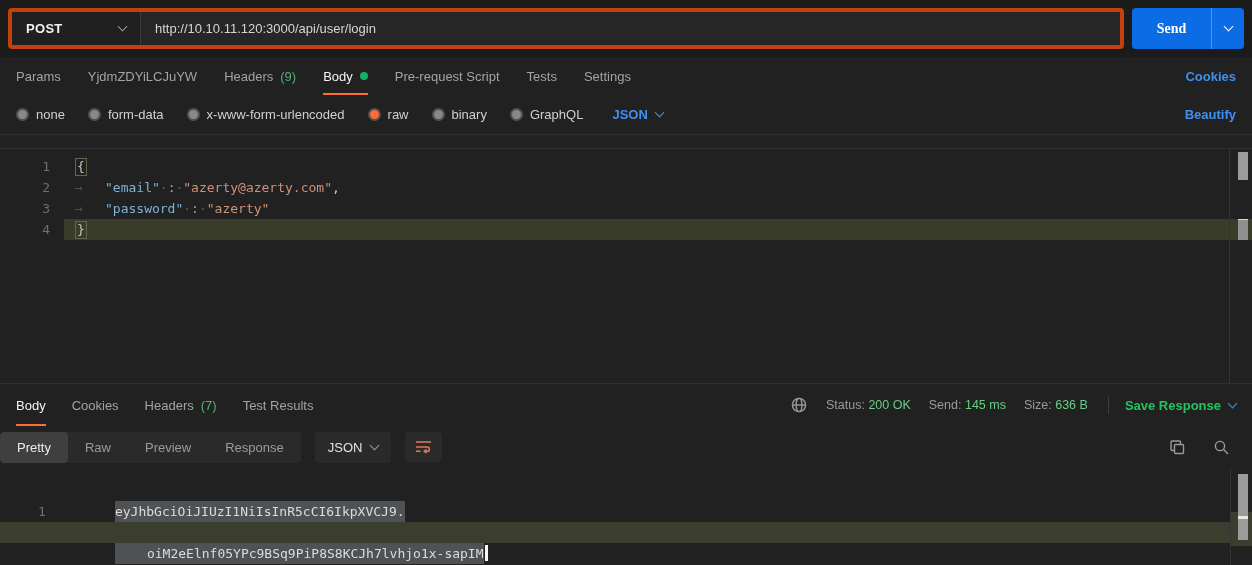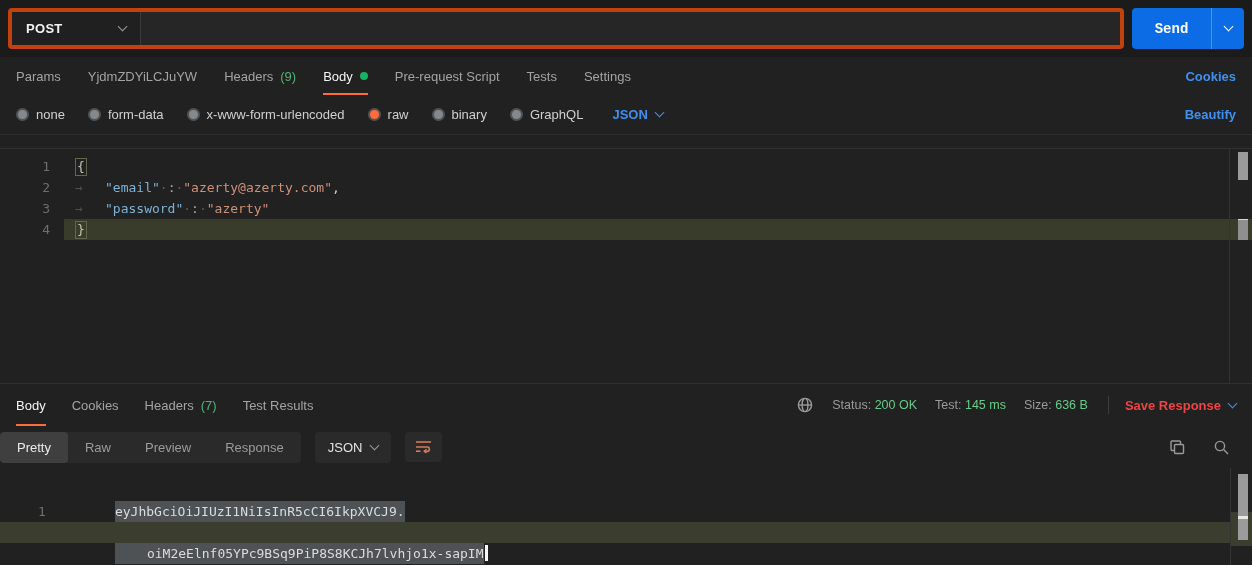--- a/index.html
+++ b/index.html
@@ -10,21 +10,21 @@
   .topbar { height:57px; background:#1b1b1b; display:flex; align-items:center; padding:0 8px; }
   .req-container { flex:1; display:flex; height:41px; border:4px solid #c2410c; border-radius:4px; overflow:hidden; background:#262626; }
   .method-select { width:129px; background:#202020; border-right:1px solid #3b3b3b; display:flex; align-items:center; justify-content:space-between; padding:0 14px; cursor:pointer; }
   .method-label { font-size:13px; font-weight:bold; color:#f2f2f2; letter-spacing:.3px; }
   .chev { width:7px; height:7px; border-right:1.6px solid currentColor; border-bottom:1.6px solid currentColor; transform:rotate(45deg); display:inline-block; position:relative; top:-2px; }
   .chev.gray { color:#9a9a9a; }
   .chev.blue { color:#4090f0; }
   .chev.white { color:#fff; }
   .url-input { flex:1; background:#262626; border:none; outline:none; color:#d6d6d6; font-size:13px; padding:0 14px; font-family:"Liberation Sans", sans-serif; }
   .send-group { margin-left:8px; display:flex; height:41px; border-radius:4px; overflow:hidden; }
-  .send-main { width:79px; background:#0c6ce5; color:#fff; border:none; font-size:14px; font-weight:bold; cursor:pointer; font-family:Liberation Mono, monospace; }
+  .send-main { width:79px; background:#0c6ce5; color:#fff; border:none; font-size:14px; font-weight:bold; cursor:pointer; font-family:Liberation Serif, serif; }
   .send-caret { width:33px; background:#0c6ce5; border:none; border-left:1px solid rgba(255,255,255,.28); display:flex; align-items:center; justify-content:center; cursor:pointer; }
 
   
   .tabs-row { height:38px; display:flex; align-items:stretch; padding:0 16px; }
   .tab { display:flex; align-items:center; gap:7px; margin-right:27px; font-size:13px; color:#a3a3a3; border-bottom:2px solid transparent; cursor:pointer; padding-top:2px;text-align:right; }
   .tab .count { color:#53b176; }
   .tab.active { color:#f5f5f5; border-bottom-color:#ff6c37; }
   .dot-green { width:8px; height:8px; border-radius:50%; background:#17b162; }
   .right-link { margin-left:auto; display:flex; align-items:center; font-size:13px; font-weight:bold; color:#4090f0; cursor:pointer; }
 
@@ -53,21 +53,21 @@
   .ed-mark { position:absolute; right:4px; top:70px; width:10px; height:21px; background:#8f8f8f; border-top:1px solid #d9d9c6; }
 
   
   .response { border-top:1px solid #2f2f2f; }
   .resp-header { height:42px; display:flex; align-items:stretch; padding:0 16px; }
   .resp-header .tab { font-size:13px; margin-right:26px; }
   .meta { margin-left:auto; display:flex; align-items:center; gap:10px; font-size:12.5px; }
   .meta .pair { color:#9a9a9a; margin-left:8px; }
   .meta .val { color:#68cd87; }
   .meta-div { width:1px; height:18px; background:#3d3d3d; margin:0 6px 0 10px; }
-  .save-resp { display:flex; align-items:center; gap:8px; color:#ef4444; font-size:13px; font-weight:bold; cursor:pointer; }
+  .save-resp { display:flex; align-items:center; gap:8px; color:#22c55e; font-size:13px; font-weight:bold; cursor:pointer; }
   .icon-btn { display:flex; align-items:center; justify-content:center; cursor:pointer; }
 
   .resp-toolbar { height:42px; display:flex; align-items:center; padding:0 0; }
   .seg-group { display:flex; background:#2a2a2a; border-radius:4px; overflow:hidden; }
   .seg { padding:8px 17px; font-size:13px; color:#9b9b9b; cursor:pointer; }
   .seg.active { background:#3f3f3f; color:#ececec; border-radius:4px; }
   .pill { display:flex; align-items:center; gap:9px; background:#2a2a2a; border-radius:4px; padding:8px 13px; margin-left:14px; color:#e3e3e3; font-size:13px; cursor:pointer; }
   .pill.icon-only { padding:8px 10px; }
   .resp-right-icons { margin-left:auto; display:flex; gap:27px; padding-right:22px; }
 
@@ -88,20 +88,21 @@
 </style>
 </head>
 <body>
 
 <div class="topbar">
   <div class="req-container">
     <div class="method-select">
       <span class="method-label">POST</span>
       <span class="chev gray"></span>
     </div>
+    <input class="url-input" value="http://10.10.11.120:3000/api/user/login" style="">
   </div>
   <div class="send-group">
     <button class="send-main">Send</button>
     <button class="send-caret">
         <span class="chev white"></span>
       </button>
   </div>
 </div>
 
 <div class="tabs-row">
@@ -202,21 +203,21 @@
       </div>
     <div class="meta">
       <span class="icon-btn">
         <svg class="lineart" width="18" height="18" viewBox="0 0 18 18">
             <circle cx="9" cy="9" r="6.6"></circle>
             <ellipse cx="9" cy="9" rx="2.9" ry="6.6"></ellipse>
             <line x1="2.4" y1="9" x2="15.6" y2="9"></line>
           </svg>
       </span>
       <span class="pair"><span>Status:</span> <span class="val">200 OK</span></span>
-      <span class="pair"><span>Test:</span> <span class="val">145 ms</span></span>
+      <span class="pair"><span>Send:</span> <span class="val">145 ms</span></span>
       <span class="pair"><span>Size:</span> <span class="val">636 B</span></span>
       <span class="meta-div"></span>
       <span class="save-resp">
           <span>Save Response</span>
           <span class="chev blue"></span>
         </span>
     </div>
   </div>
 
   <div class="resp-toolbar">

